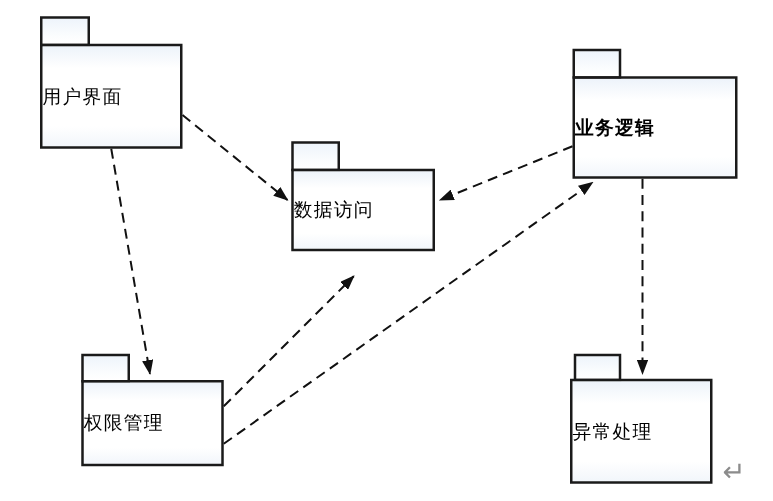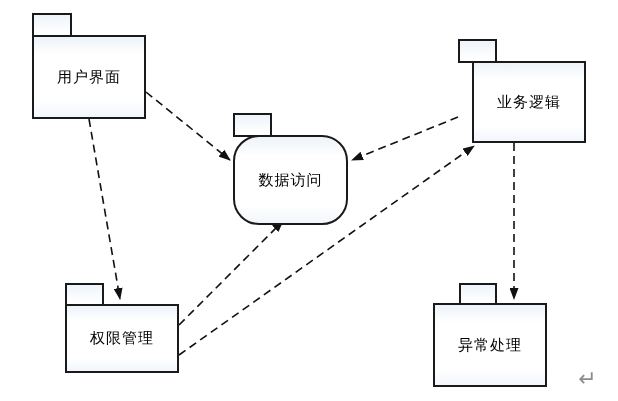--- a/index.html
+++ b/index.html
@@ -27,21 +27,20 @@
     background: linear-gradient(to bottom, #eef4fb 0%, #fbfdfe 70%, #ffffff 100%);
     box-sizing: border-box;
   }
   .pkg-body {
     position: absolute;
     border: 2px solid #1a1a1a;
     background: linear-gradient(to bottom, #edf3fa 0%, #ffffff 22%, #ffffff 80%, #f2f6fb 100%);
     box-sizing: border-box;
     display: flex;
     align-items: center;
-    justify-content: center;
   }
   .pkg-label {
     color: #000000;
     font-size: 15px;
     letter-spacing: 1px;
     white-space: nowrap;
   }
   .return-mark {
     position: absolute;
     font-size: 22px;
@@ -73,39 +72,39 @@
 
   <div id="nodes">
       <div class="pkg">
       <div class="pkg-tab" style="left: 32px; top: 13px; width: 40px; height: 24px;"></div>
       <div class="pkg-body" style="left: 32px; top: 35px; width: 114px; height: 84px;">
         <span class="pkg-label">用户界面</span>
       </div>
     </div>
       <div class="pkg">
       <div class="pkg-tab" style="left: 458px; top: 39px; width: 39px; height: 24px;"></div>
-      <div class="pkg-body" style="left: 472px; top: 61px; width: 114px; height: 82px;">
+      <div class="pkg-body" style="left: 458px; top: 61px; width: 132px; height: 82px; font-weight: bold;">
         <span class="pkg-label">业务逻辑</span>
       </div>
     </div>
       <div class="pkg">
       <div class="pkg-tab" style="left: 233px; top: 113px; width: 39px; height: 24px;"></div>
-      <div class="pkg-body" style="left: 233px; top: 135px; width: 115px; height: 90px; border-radius: 26px;">
+      <div class="pkg-body" style="left: 233px; top: 135px; width: 115px; height: 66px;">
         <span class="pkg-label">数据访问</span>
       </div>
     </div>
       <div class="pkg">
       <div class="pkg-tab" style="left: 65px; top: 283px; width: 39px; height: 23px;"></div>
       <div class="pkg-body" style="left: 65px; top: 304px; width: 114px; height: 69px;">
         <span class="pkg-label">权限管理</span>
       </div>
     </div>
       <div class="pkg">
       <div class="pkg-tab" style="left: 459px; top: 283px; width: 38px; height: 22px;"></div>
-      <div class="pkg-body" style="left: 433px; top: 303px; width: 114px; height: 84px;">
+      <div class="pkg-body" style="left: 456px; top: 303px; width: 114px; height: 84px;">
         <span class="pkg-label">异常处理</span>
       </div>
     </div>
     </div>
 
   <span class="return-mark" style="left: 578px; top: 368px; color: rgb(140, 140, 140);">↵</span>
 
 </div>
 
 </body></html>

